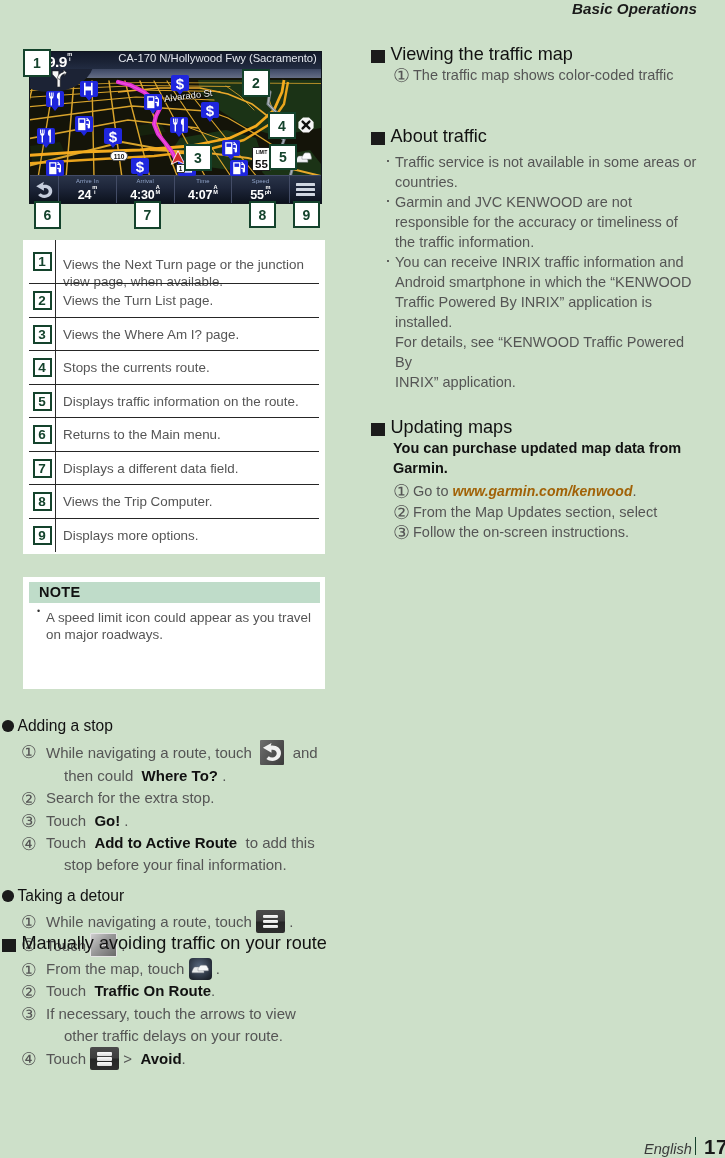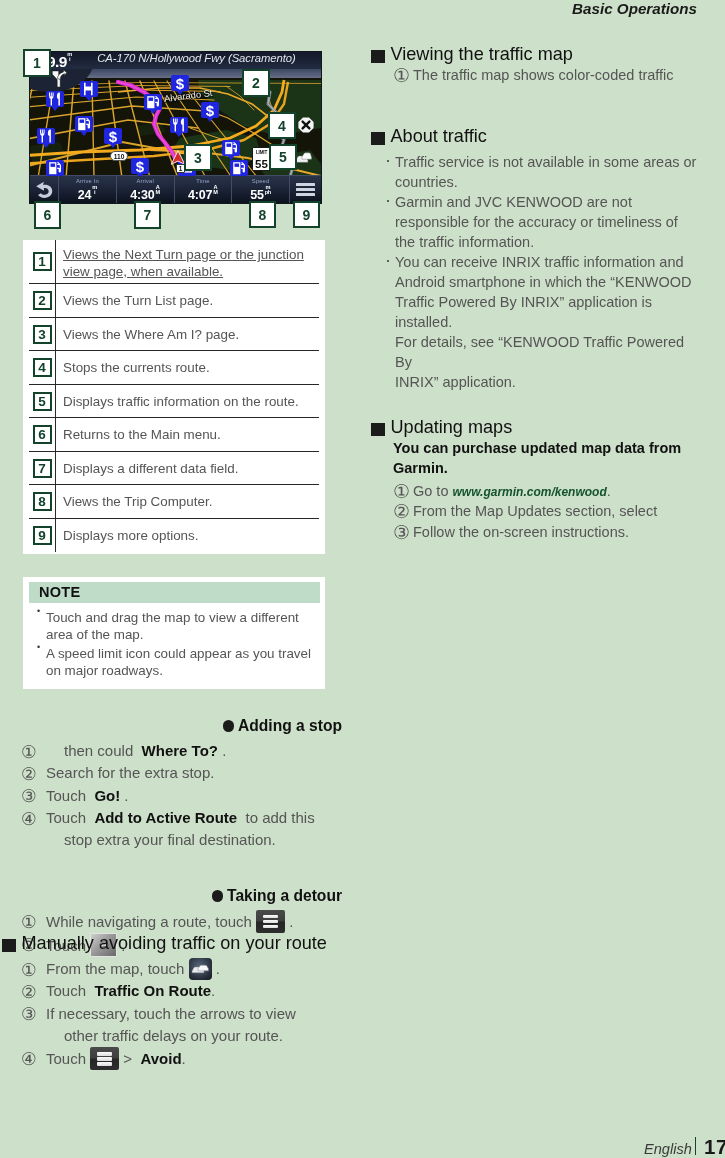--- a/index.html
+++ b/index.html
@@ -23,22 +23,22 @@
 
   .mapsvg{position:absolute;left:0;top:0;}
   .dev-top{position:absolute;left:0;top:0;width:291px;height:17px;
            background:linear-gradient(#13192a 0%,#1b2336 60%,#222c42 100%);z-index:8;}
   .dev-bubble{position:absolute;left:-24px;top:-22px;width:88px;height:62px;border-radius:50%;
               background:#1c2335;z-index:7;}
   .dev-dist{position:absolute;left:17px;top:0px;color:#fff;font-size:15.5px;font-weight:bold;
             font-family:"Liberation Sans",sans-serif;letter-spacing:-.6px;z-index:10;}
   .dev-dist .unit{display:inline-block;font-size:5.6px;line-height:4.6px;vertical-align:6px;margin-left:.5px;font-weight:bold;}
   .dev-dist .unit b,.dev-dist .unit i{display:block;font-style:normal;text-align:center;}
-  .dev-street{position:absolute;left:62px;top:0px;width:209px;text-align:center;box-sizing:border-box;
-              color:#e2e6ed;font-size:11.3px;font-family:"Liberation Sans",sans-serif;z-index:10;letter-spacing:-0.05px;font-style:italic;}
+  .dev-street{position:absolute;left:83px;top:0px;width:209px;text-align:center;box-sizing:border-box;
+              color:#e2e6ed;font-size:11.3px;font-family:"Liberation Sans",sans-serif;z-index:10;letter-spacing:-0.05px;}
   .turnarrow{position:absolute;left:21px;top:18px;z-index:10;}
 
   .dev-bar{position:absolute;left:0;bottom:0;width:291px;height:27px;
            background:linear-gradient(#2a3449 0%,#1d2539 45%,#0c121d 100%);
            display:flex;align-items:stretch;border-top:1px solid #434c66;}
   .bar-back{width:28px;display:flex;align-items:center;justify-content:center;border-right:1px solid #434c66;}
   .bar-fields{flex:1;display:flex;}
   .bar-menu{width:31px;display:flex;align-items:center;justify-content:center;border-left:1px solid #434c66;}
   .bar-menu span{display:block;width:19px;}
   .bar-menu i{display:block;height:2.6px;background:#cfd5e0;margin:2.2px 0;border-radius:.6px;}
@@ -83,31 +83,31 @@
   .trow{position:relative;display:flex;align-items:stretch;height:33.5px;margin:0 6px 0 6px;}
   .trow:first-child{height:44.2px;}
   .trow:after{content:"";position:absolute;left:0;right:0;bottom:0;height:1px;background:#262626;}
   .trow:last-child:after{display:none;}
   .tnumwrap{width:26px;flex:0 0 26px;display:flex;align-items:center;justify-content:center;}
   .trow:first-child .tnumwrap{align-items:flex-start;padding-top:12px;}
   .tnum{width:19px;height:19px;border:2.6px solid #14432c;color:#14432c;font-size:13.5px;font-weight:bold;
         display:flex;align-items:center;justify-content:center;box-sizing:border-box;line-height:1;}
   .ttxt{flex:1;border-left:1.1px solid #2a2a2a;padding-left:7px;font-size:13.4px;color:#555;line-height:1.28;
         display:flex;align-items:center;}
-  .trow:first-child .ttxt{align-items:flex-start;padding-top:6px;text-decoration:underline;}
+  .trow:first-child .ttxt{align-items:flex-start;padding-top:16px;}
 
   
   .note{position:absolute;left:23px;top:577px;width:302px;height:112px;background:#fff;box-sizing:border-box;padding:5px 5px 0 6px;}
   .note-hd{background:#bfdcc9;color:#111;font-weight:bold;font-size:14.5px;padding:2px 0 3px 10px;letter-spacing:.3px;}
   .note ul{margin:6px 0 0 0;padding:0;list-style:none;}
   .note li{position:relative;padding-left:17px;font-size:13.4px;color:#555;line-height:1.3;margin-bottom:1px;}
   .note li:before{content:"\2022";position:absolute;left:8px;top:-3px;font-size:9px;color:#333;}
 
   
-  .h-disc{font-size:15.6px;font-weight:bold;color:#111;display:flex;align-items:center;gap:4px;justify-content:flex-end;}
+  .h-disc{font-size:15.6px;font-weight:normal;color:#111;display:flex;align-items:center;gap:4px;}
   .disc{width:11.5px;height:11.5px;border-radius:50%;background:#1b1b1b;flex:0 0 11.5px;}
   .h-sq{font-size:18.1px;color:#111;display:flex;align-items:flex-start;gap:6px;}
   .sq{width:13.5px;height:13px;background:#1b1b1b;flex:0 0 13.5px;margin-top:5.5px;}
 
   .steps{list-style:none;margin:0;padding:0;}
   .steps li{position:relative;padding-left:21px;font-size:14.5px;color:#555;line-height:1.42;}
   .steps li .cn{position:absolute;left:0;top:-1px;font-size:16.5px;color:#555;}
   .lsteps li{font-size:15px;line-height:1.49;padding-left:44px;}
   .lsteps li .cn{left:19px;font-size:17.5px;top:-1.5px;}
   .lsteps li .ln2{padding-left:18px;}
@@ -117,21 +117,21 @@
   .dots li:before{content:"\00B7";position:absolute;left:2px;top:-4px;font-size:18px;color:#4b4b4b;}
 
   
   .sec{position:absolute;}
   .steps.ind li{padding-left:42px;}
   .steps.ind li .cn{left:22px;font-size:19px;top:-2px;}
   .um-intro{font-size:14.5px;font-weight:bold;color:#111;line-height:1.37;margin:1px 0 0 22px;}
   .ln{display:block;}
   .ln2{padding-left:6px;}
   .dots .ln2, .um-intro .ln2{padding-left:0;}
-  .blink{font-weight:bold;font-style:italic;color:#14532d;font-size:12px;}
+  .blink{font-weight:bold;font-style:italic;color:#a16207;font-size:14px;}
   .key{display:inline-block;line-height:0;position:relative;}
   .key>span,.key>svg{position:absolute;left:50%;top:50%;transform:translate(-50%,-50%);}
   .k-back{width:24px;height:25px;vertical-align:-7px;
           background:linear-gradient(120deg,#6e6e6e 0%,#585858 40%,#3a3a3a 100%);border-radius:1px;}
   .k-menu{width:29px;height:23px;vertical-align:-6px;
           background:linear-gradient(#4a4a4a 0%,#3e3e3e 48%,#262626 52%,#2e2e2e 100%);border-radius:2px;}
   .k-menu i{position:absolute;left:7px;display:block;width:15px;height:3.2px;
             background:linear-gradient(#fbfbfb,#dcdcdc);border-radius:1px;}
   .k-menu i:nth-child(1){top:5px;}
   .k-menu i:nth-child(2){top:10px;}
@@ -499,41 +499,43 @@
         <div class="trow">
           <div class="tnumwrap">
             <span class="tnum">9</span>
           </div>
           <div class="ttxt">Displays more options.</div>
         </div>
       </div>
     <div class="note">
       <div class="note-hd">NOTE</div>
       <ul id="note-items">
-          <li>Touch and drag the map to view a different area of the map.</li>
           <li>A speed limit icon could appear as you travel on major roadways.</li>
         </ul>
     </div>
 
     <div class="sec" style="left:2px;top:717px;width:340px">
       <div class="h-disc">
         <span class="disc"></span>
         <span>Adding a stop</span>
       </div>
       <ul class="steps lsteps" style="margin-top:5px">
         <li>
             <span class="cn">①</span>
+            <span class="ln"><span>While navigating a route, touch</span>&nbsp; <span class="key k-back"><svg width="21" height="21" viewBox="0 0 24 24">
+                  <path d="M10.6 3.6 C17.4 3.0 22.3 6.6 22.3 12.0 C22.3 17.0 18.2 21.0 12.4 21.0 C9.6 21.0 7.3 20.2 5.6 18.8 L8.3 15.8 C9.5 16.7 10.8 17.2 12.3 17.2 C15.2 17.2 17.4 15.1 17.4 12.3 C17.4 9.6 15.0 7.8 11.4 8.2 L11.4 11.6 L1.6 6.0 L11.4 0.5 Z" fill="#f0f0f0"></path>
+                </svg></span>&nbsp; <span>and</span></span>
             <span class="ln ln2"><span>then could</span>&nbsp; <b class="b">Where To?</b>&nbsp;.</span>
           </li>
         <li><span class="cn">②</span><span>Search for the extra stop.</span></li>
         <li><span class="cn">③</span>Touch&nbsp; <b class="b">Go!</b>&nbsp;.</li>
         <li>
             <span class="cn">④</span>
             <span class="ln">Touch&nbsp; <b class="b">Add to Active Route</b>&nbsp; to add this</span>
-            <span class="ln ln2">stop extra your final destination.</span>
+            <span class="ln ln2">stop before your final information.</span>
           </li>
       </ul>
     </div>
 
     <div class="sec" style="left:2px;top:887px;width:340px">
       <div class="h-disc">
         <span class="disc"></span>
         <span>Taking a detour</span>
       </div>
       <ul class="steps lsteps" style="margin-top:5px">

